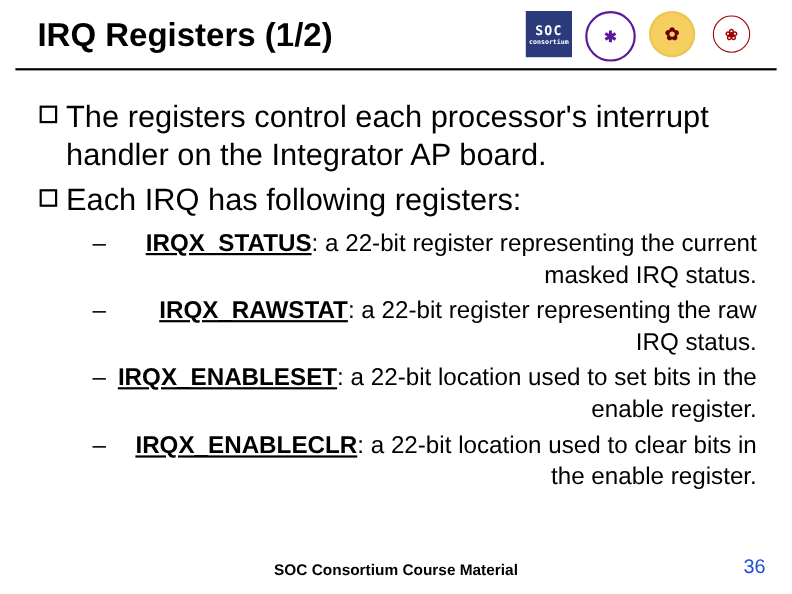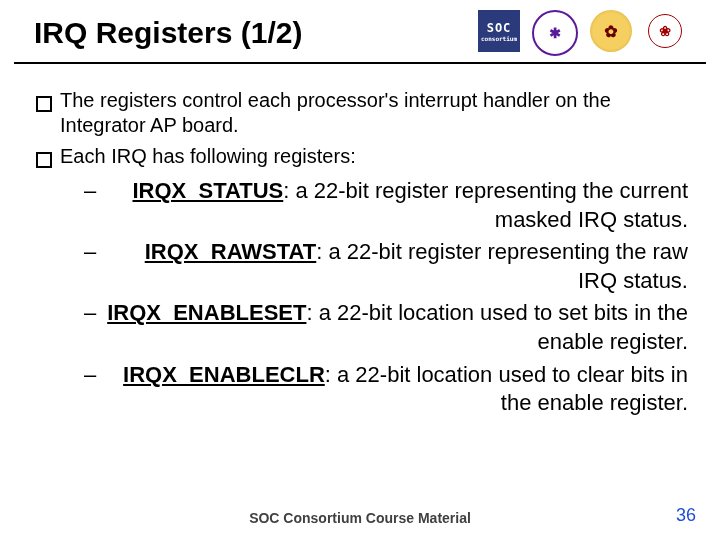--- a/index.html
+++ b/index.html
@@ -77,21 +77,21 @@
     content:"";
     position:absolute;
     inset:4px;
     border:1.5px solid #a00000;
     border-radius:50%;
   }
   .content {
     padding: 24px 32px 0 36px;
   }
   .bullet-lvl1 {
-    font-size: 20px;
+    font-size: 28px;
     line-height: 1.25;
     color: #000;
     margin: 0 0 6px 0;
     display: flex;
   }
   .bullet-lvl1 .marker {
     width: 16px;
     height: 16px;
     border: 2px solid #000;
     box-sizing: border-box;
@@ -125,21 +125,21 @@
   }
   .footer {
     position: absolute;
     bottom: 14px;
     left: 0;
     width: 100%;
     display: flex;
     justify-content: center;
     font-size: 14px;
     font-weight: bold;
-    color: #404040;
+    color: #000000;
   }
   .pagenum {
     position: absolute;
     bottom: 14px;
     right: 24px;
     font-size: 18px;
     color: #1d4ed8;
   }
 </style>
 </head>

